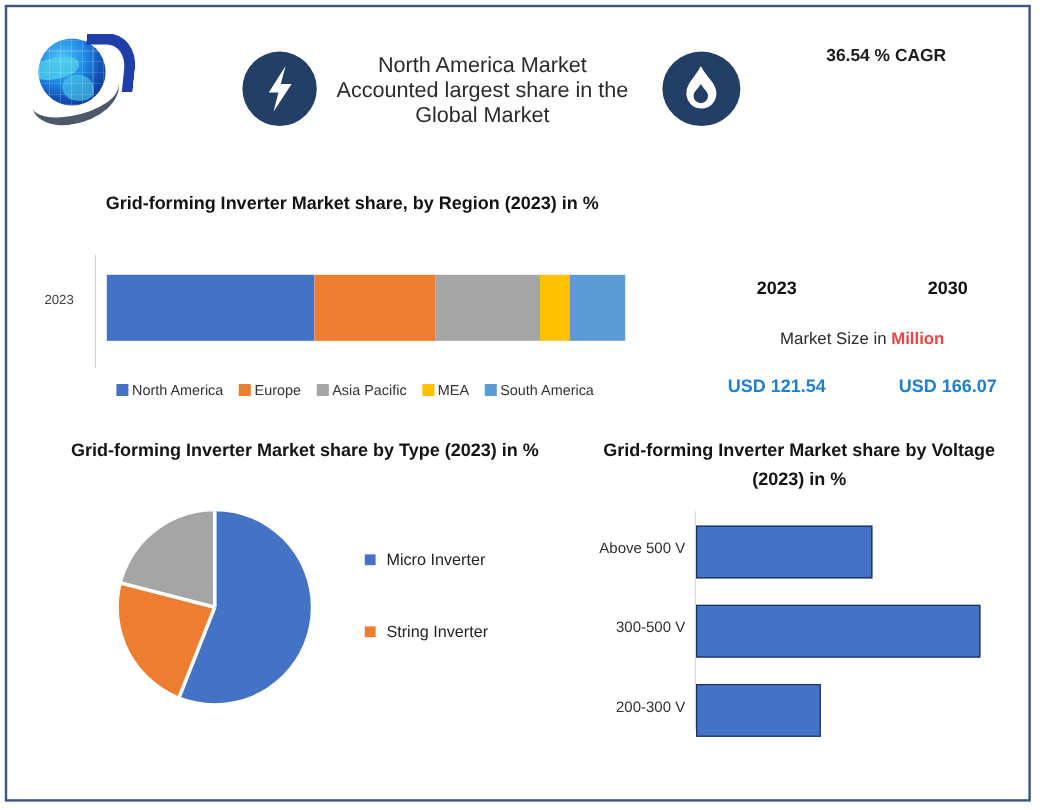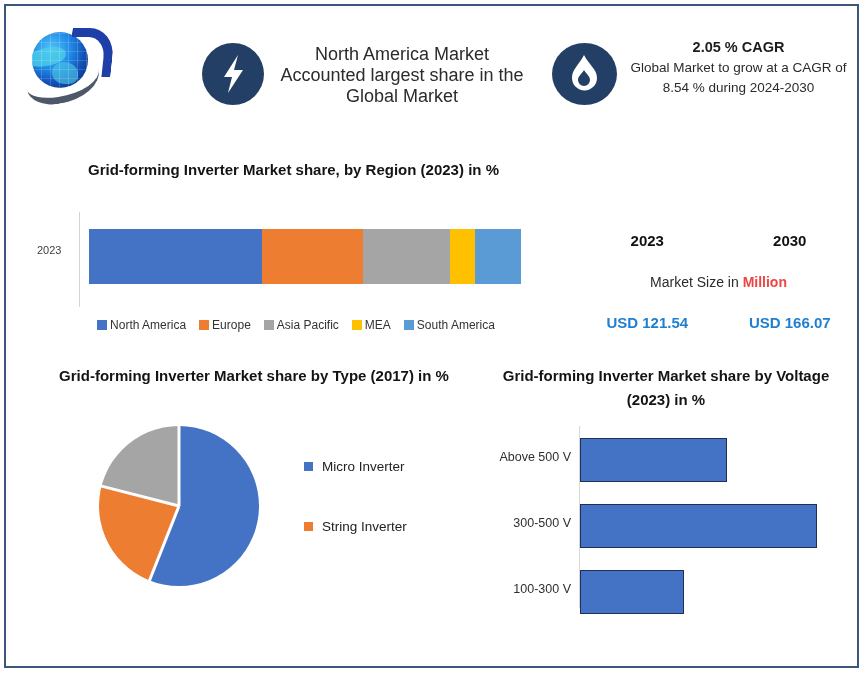--- a/index.html
+++ b/index.html
@@ -110,22 +110,21 @@
     <div class="hdr-text1">North America Market Accounted largest share in the Global Market</div>
 
     <div class="badge-circle flame-circle">
       <svg viewBox="0 0 65 62">
         <path d="M32 12 C27 22 20 26 20 35 a12.5 12.5 0 0 0 25 0 c0-9-8-13-13-23 z" fill="#ffffff"></path>
         <path d="M32 27 c-3 5-6 6-6 10 a6 6 0 0 0 12 0 c0-4-3-5-6-10 z" fill="#243f66"></path>
       </svg>
     </div>
 
     <div class="hdr-right">
-      <div class="cagr-title">2.05 % CAGR</div>
-      <div class="cagr-sub">Global Market to grow at a CAGR of 8.54 % during 2024-2030</div>
+      <div class="cagr-title">36.54 % CAGR</div>
     </div>
   </div>
 
   <div class="stack-panel">
     <div class="panel-title">Grid-forming Inverter Market share, by Region (2023) in %</div>
     <div class="stack-plot">
       <div class="stack-axis"></div>
       <div class="stack-ylabel">2023</div>
       <div class="stack-bar" id="stackBar" style="width: 432px;">
           <span style="width: 172.8px; background: rgb(68, 114, 196);"></span>
@@ -167,21 +166,21 @@
     <div class="size-unit">
       <span>Market Size in </span><b>Million</b>
     </div>
     <div class="size-vals">
       <div>USD 121.54</div>
       <div>USD 166.07</div>
     </div>
   </div>
 
   <div class="pie-panel">
-    <div class="panel-title">Grid-forming Inverter Market share by Type  (2017) in %</div>
+    <div class="panel-title">Grid-forming Inverter Market share by Type  (2023) in %</div>
     <div class="pie-wrap">
       <div class="pie" id="pieGraphic" style="background: conic-gradient(rgb(68, 114, 196) 0deg, rgb(68, 114, 196) 201.6deg, rgb(237, 125, 49) 201.6deg, rgb(237, 125, 49) 284.4deg, rgb(165, 165, 165) 284.4deg, rgb(165, 165, 165) 360deg);"></div>
       <svg class="pie-sep" id="pieSeps" viewBox="0 0 160 160">
           <line x1="80" y1="80" x2="80" y2="-1" stroke="#ffffff" stroke-width="3"></line>
           <line x1="80" y1="80" x2="50.18191123254107" y2="155.31189535694836" stroke="#ffffff" stroke-width="3"></line>
           <line x1="80" y1="80" x2="1.5447639485808935" y2="59.85611913964671" stroke="#ffffff" stroke-width="3"></line>
         </svg>
     </div>
     <div class="pie-legend" id="pieLegend">
         <div class="row">
@@ -202,20 +201,20 @@
       <div id="voltRows">
           <div class="volt-row" style="top: 12px; width: 237px;">
             <div class="volt-lab">Above 500 V</div>
             <div class="volt-bar" style="width: 146.94px; background: rgb(68, 114, 196);"></div>
           </div>
           <div class="volt-row" style="top: 78px; width: 237px;">
             <div class="volt-lab">300-500 V</div>
             <div class="volt-bar" style="width: 237px; background: rgb(68, 114, 196);"></div>
           </div>
           <div class="volt-row" style="top: 144px; width: 237px;">
-            <div class="volt-lab">100-300 V</div>
+            <div class="volt-lab">200-300 V</div>
             <div class="volt-bar" style="width: 104.28px; background: rgb(68, 114, 196);"></div>
           </div>
         </div>
     </div>
   </div>
 
 </div>
 
 </body></html>

